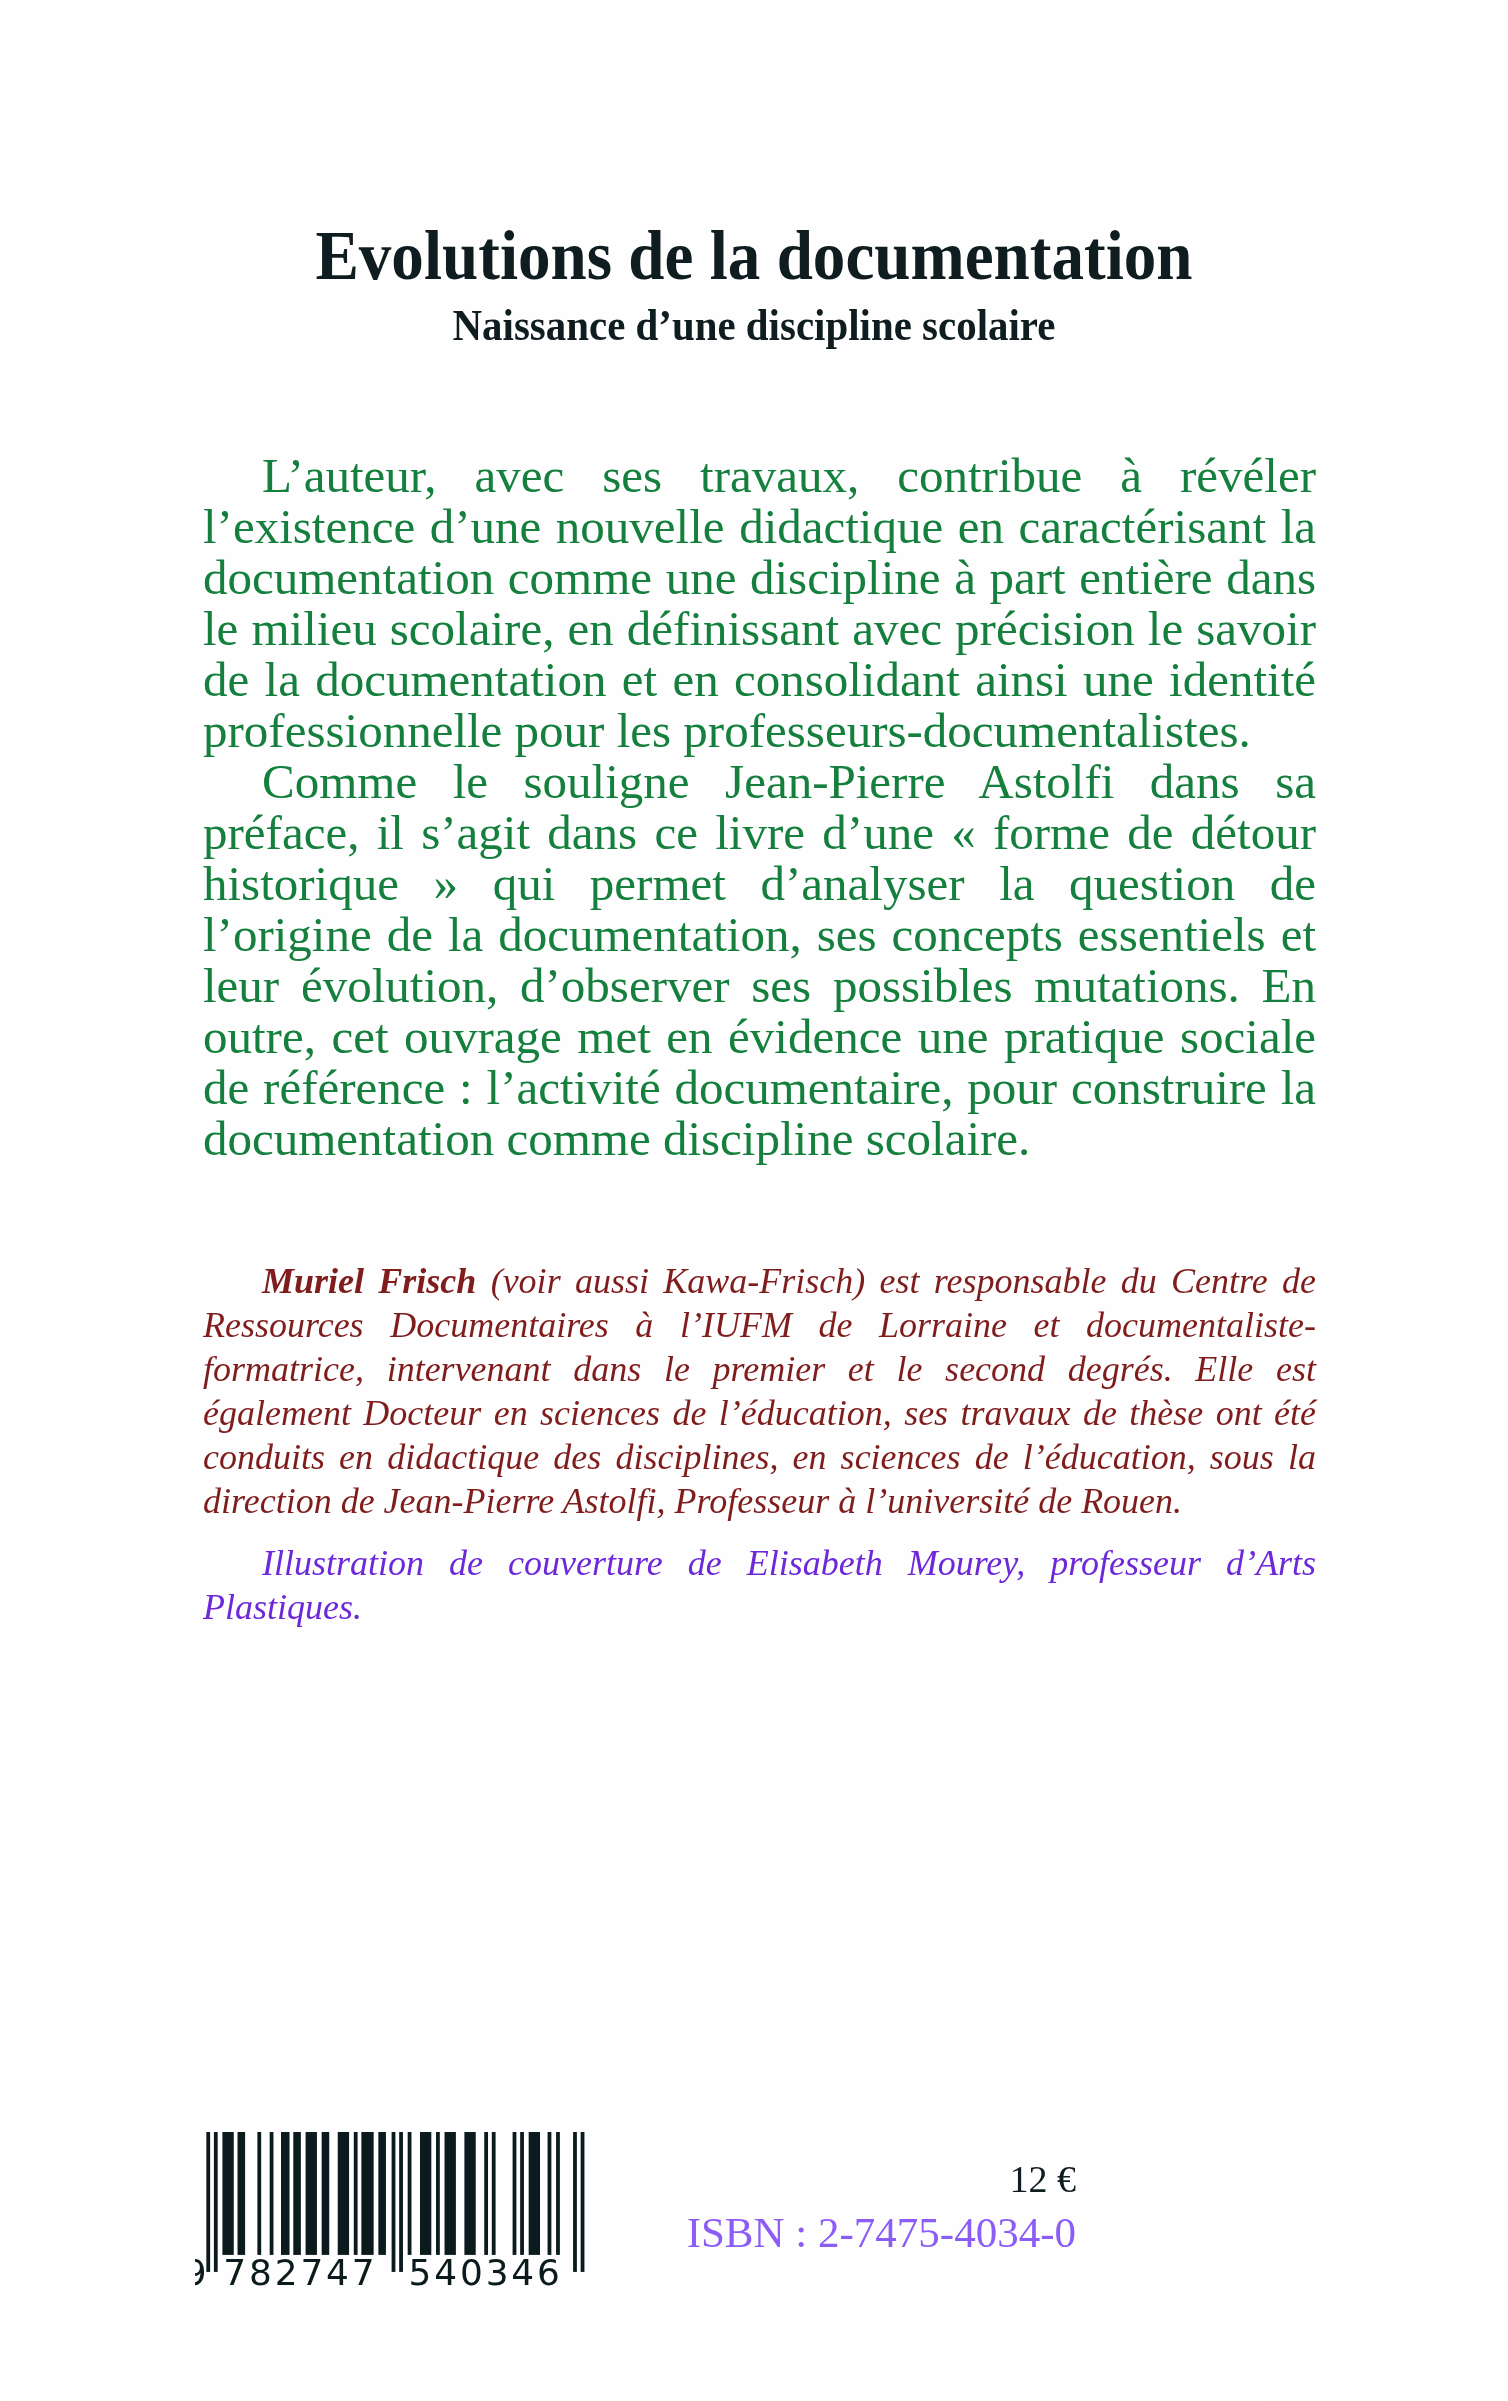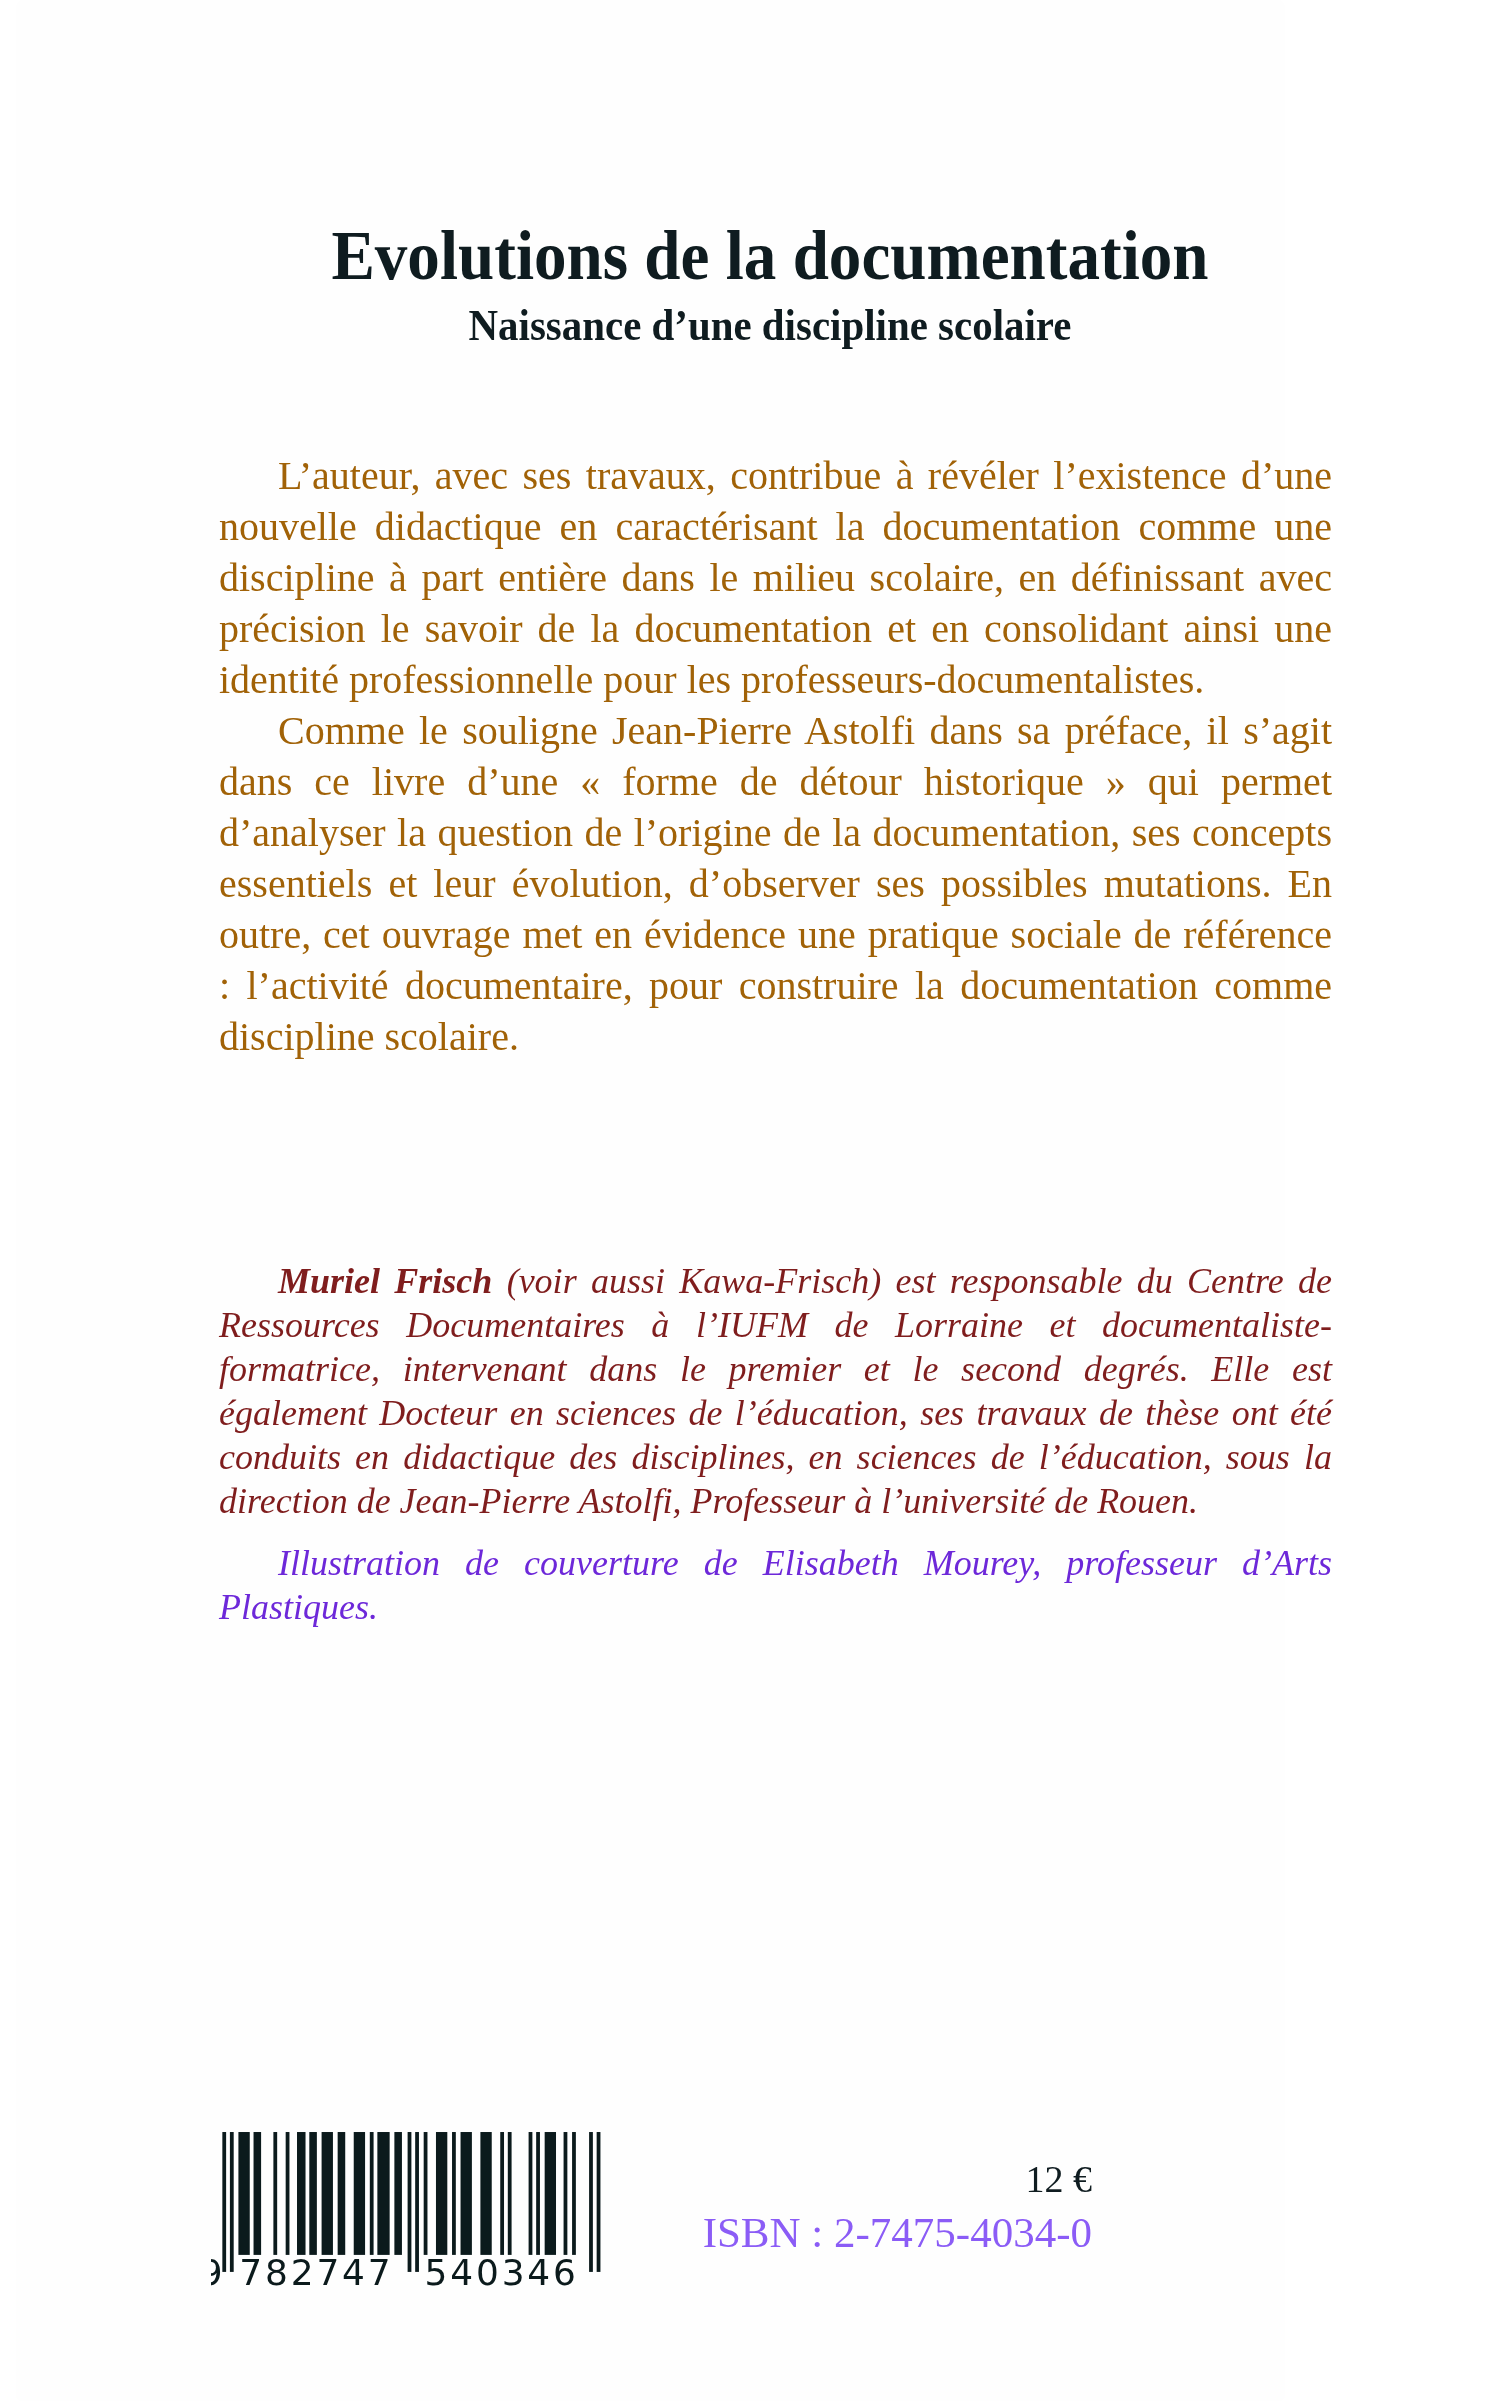--- a/index.html
+++ b/index.html
@@ -10,21 +10,21 @@
     body {
       width: 1508px;
       height: 2402px;
       position: relative;
       overflow: hidden;
       color: #0f1f24;
       font-family: "Liberation Serif", "DejaVu Serif", serif;
     }
     .cover {
       position: absolute;
-      left: 16px; top: 0;
+      left: 0; top: 0;
       width: 1269px; height: 2402px;
       background: #fefefe;
       border-radius: 7px;
     }
     .title-block {
       position: absolute;
       left: 0;
       top: 216px;
       width: 1508px;
       text-align: center;
@@ -44,24 +44,24 @@
       line-height: 53px;
       margin: 3.8px 0 0 0;
       color: #0f1c20;
       transform: scaleX(0.93);
     }
     .body-text {
       position: absolute;
       left: 203px;
       top: 450px;
       width: 1113px;
-      font-size: 40px;
+      font-size: 49px;
       line-height: 51px;
       text-align: justify;
-      color: #a16207;
+      color: #15803d;
     }
     .body-text p {
       margin: 0;
       text-indent: 59px;
     }
     .bio {
       position: absolute;
       left: 203px;
       top: 1259px;
       width: 1113px;

